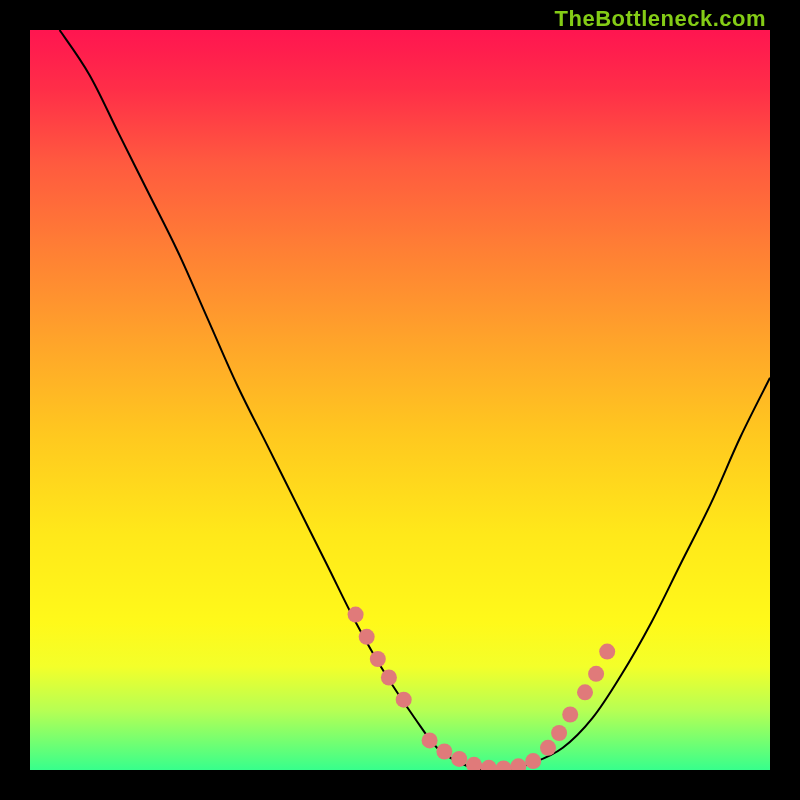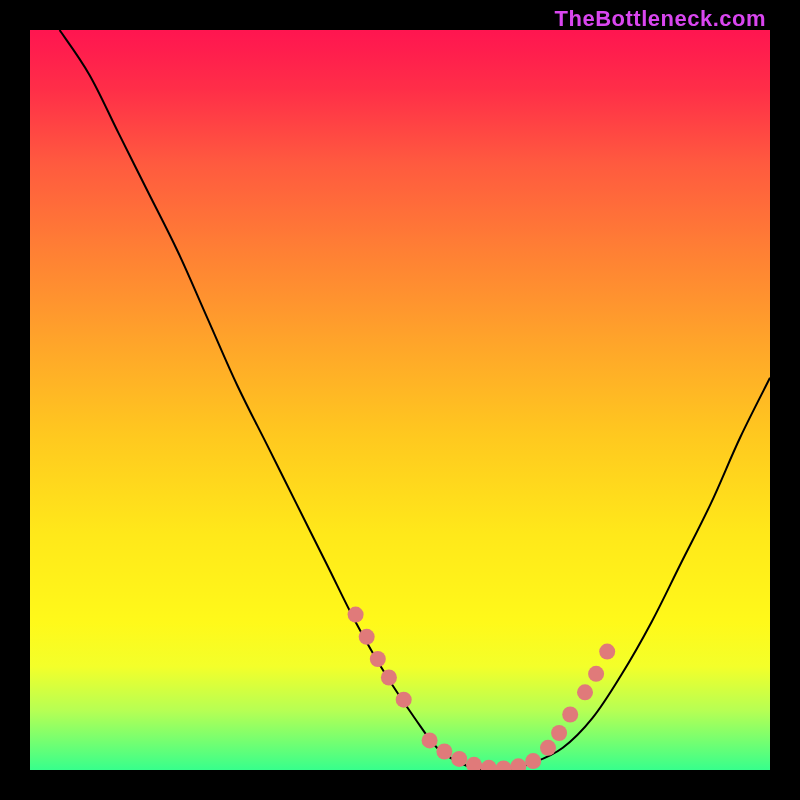--- a/index.html
+++ b/index.html
@@ -25,21 +25,21 @@
       #ffe81a 68%,
       #fff91a 80%,
       #f3ff2a 86%,
       #b6ff54 92%,
       #37ff8c 100%);
   }
   .attribution {
     position: absolute;
     top: 6px;
     right: 34px;
-    color: #d946ef;
+    color: #84cc16;
     font-size: 22px;
     letter-spacing: 0.5px;
     font-weight: 600;
     text-align: right;
   }
   svg.plot {
     position: absolute;
     left: 30px;
     top: 30px;
     width: 740px;

